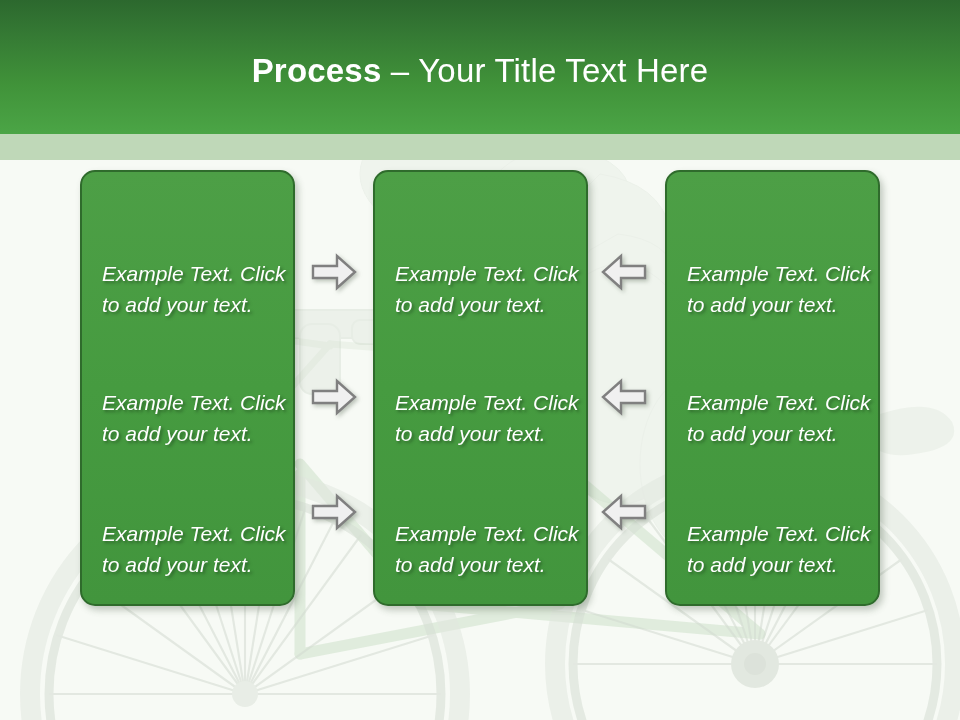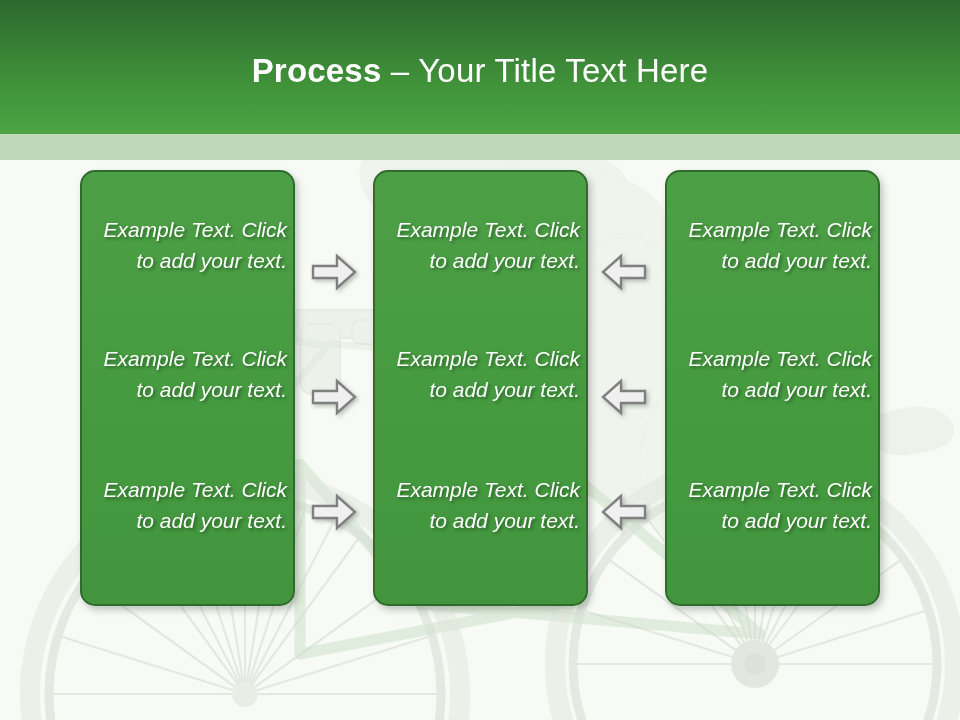--- a/index.html
+++ b/index.html
@@ -69,27 +69,28 @@
   #col-3 { left:665px; }
 
   .col-inner {
     position:relative;
     width:100%; height:100%;
     padding:0;
   }
 
   .text-block {
     position:absolute;
-    left:10px; width:195px;
-    text-align:right;
+    left:20px; width:195px;
+    text-align:left;
     font-style:italic;
     font-size:21px;
     line-height:31px;
     color:#FFFFFF;
     text-shadow:2px 2px 3px rgba(25,60,25,0.55);
+    margin-top:44px;
   }
   .tb-1 { top:42px;  }
   .tb-2 { top:171px; }
   .tb-3 { top:302px; }
 
   
   .arrow {
     position:absolute;
     width:46px; height:38px;
   }

